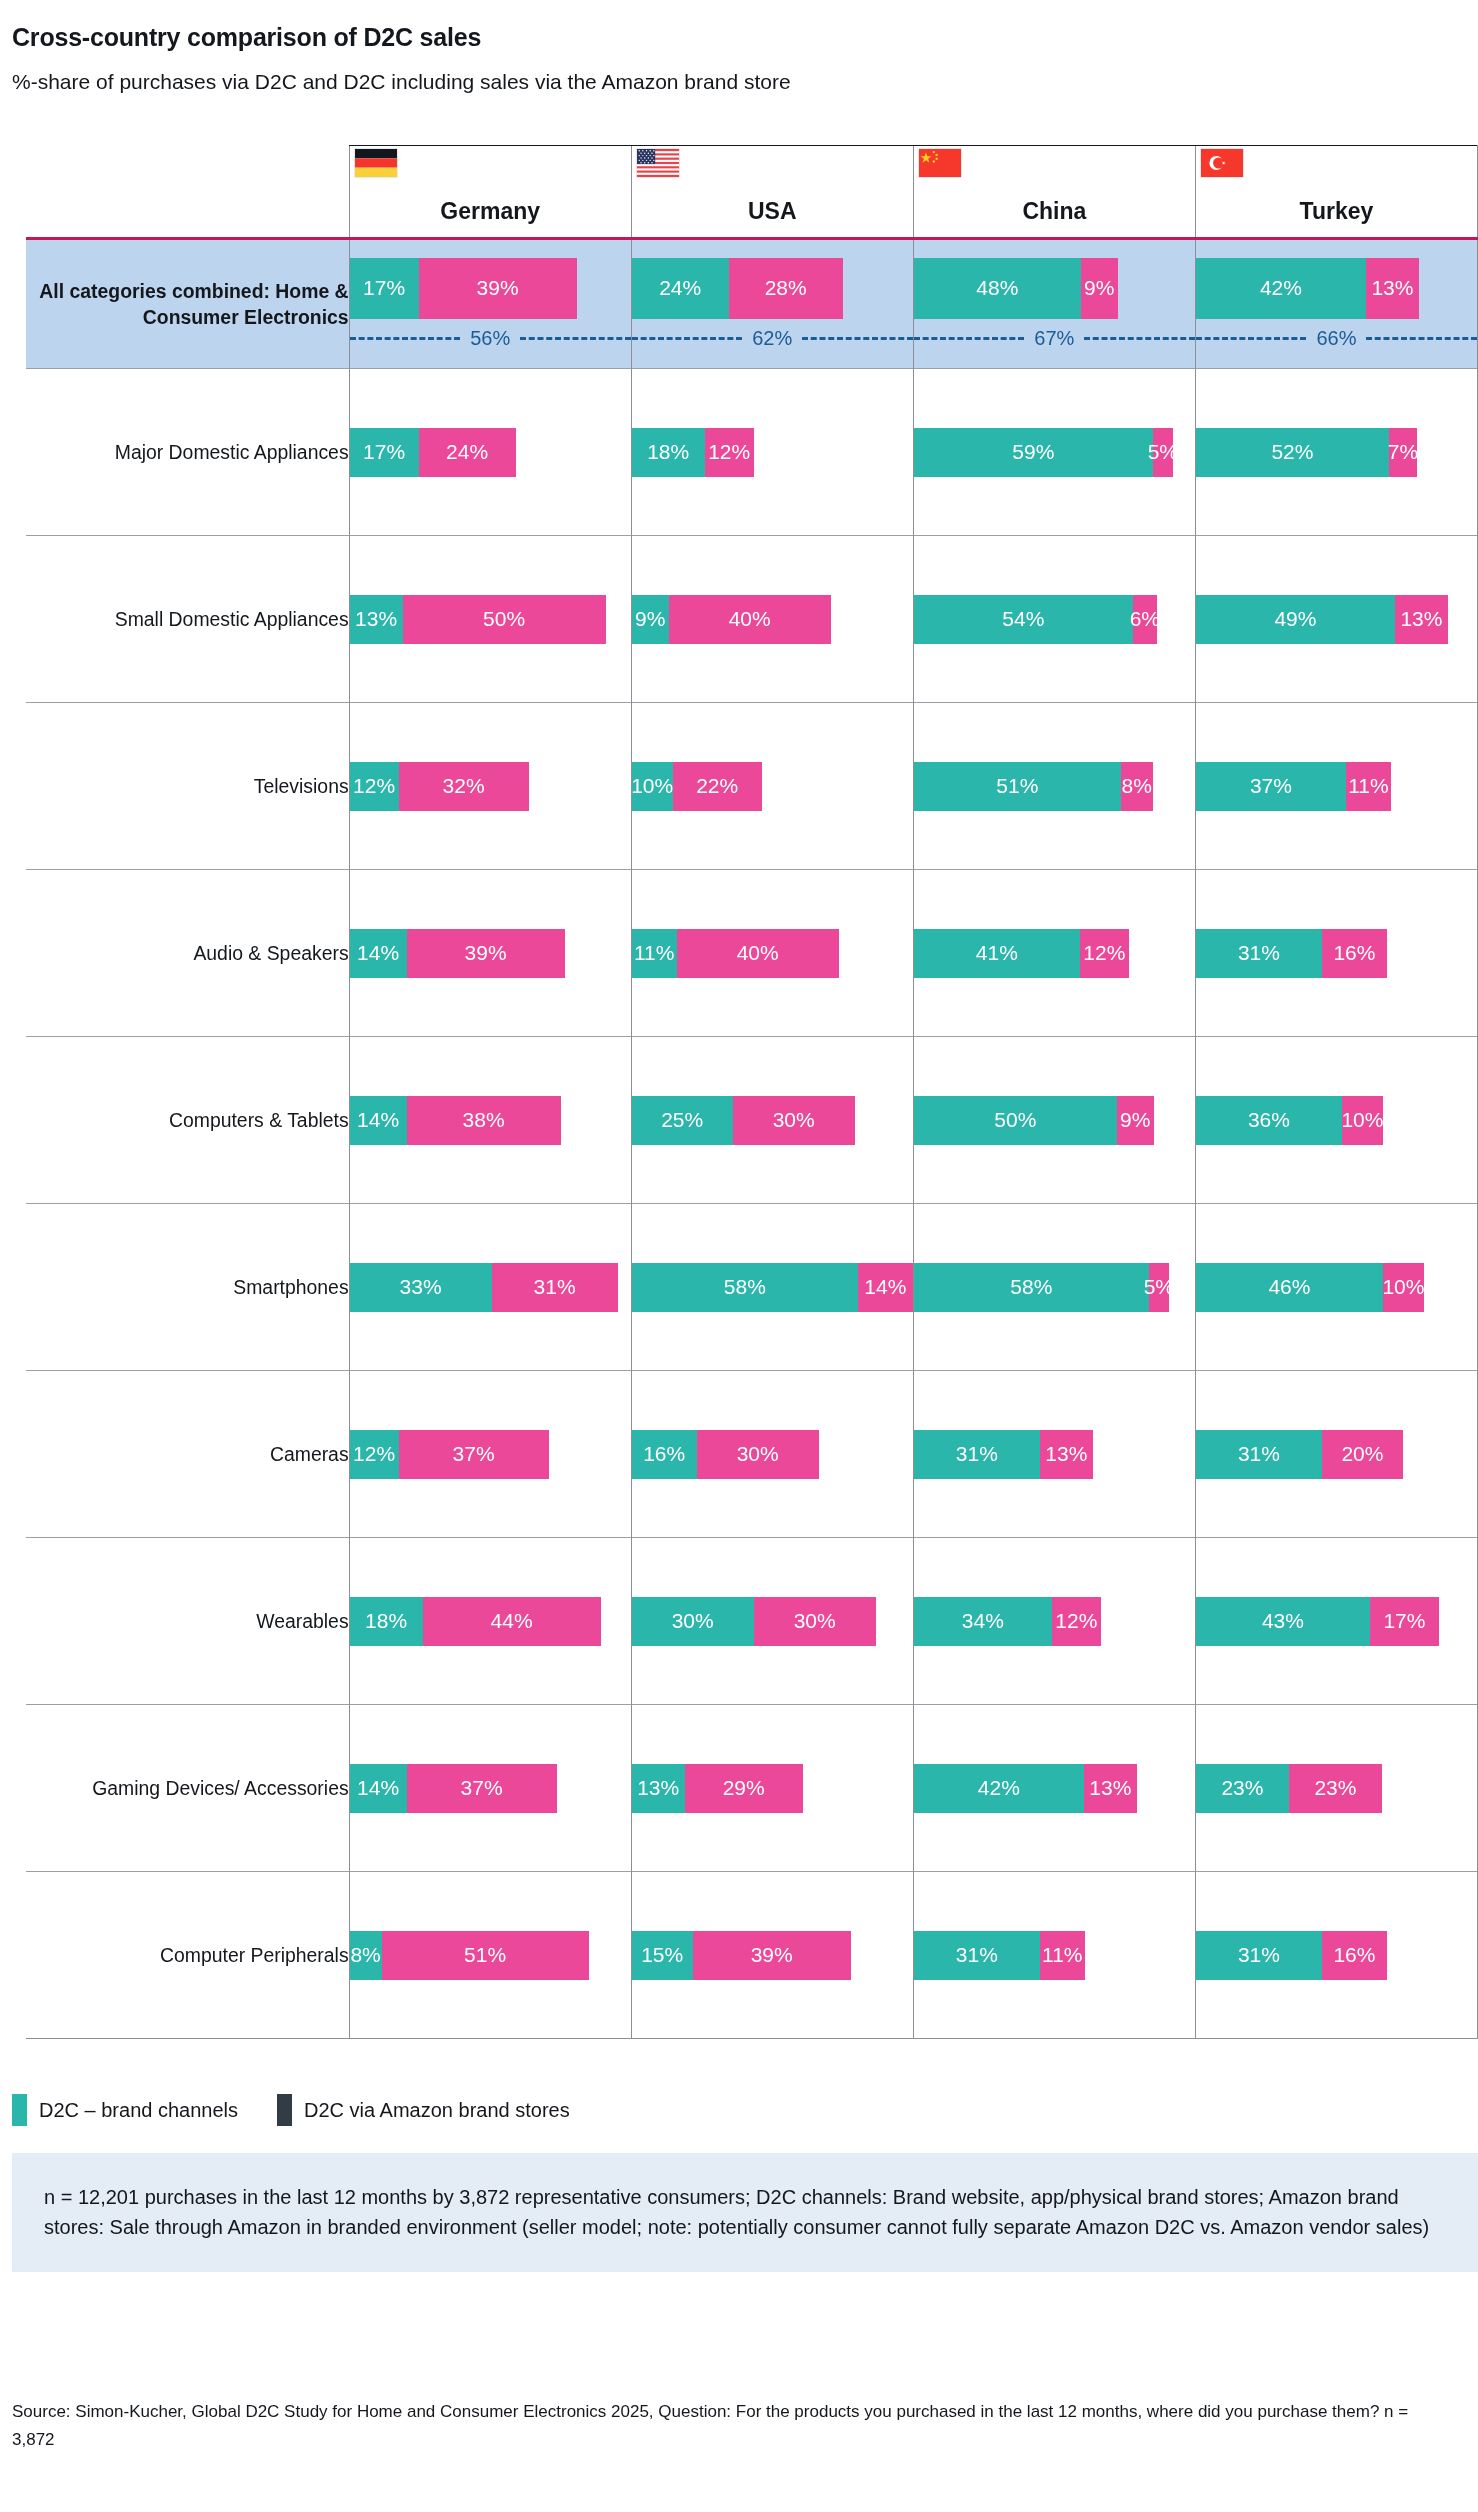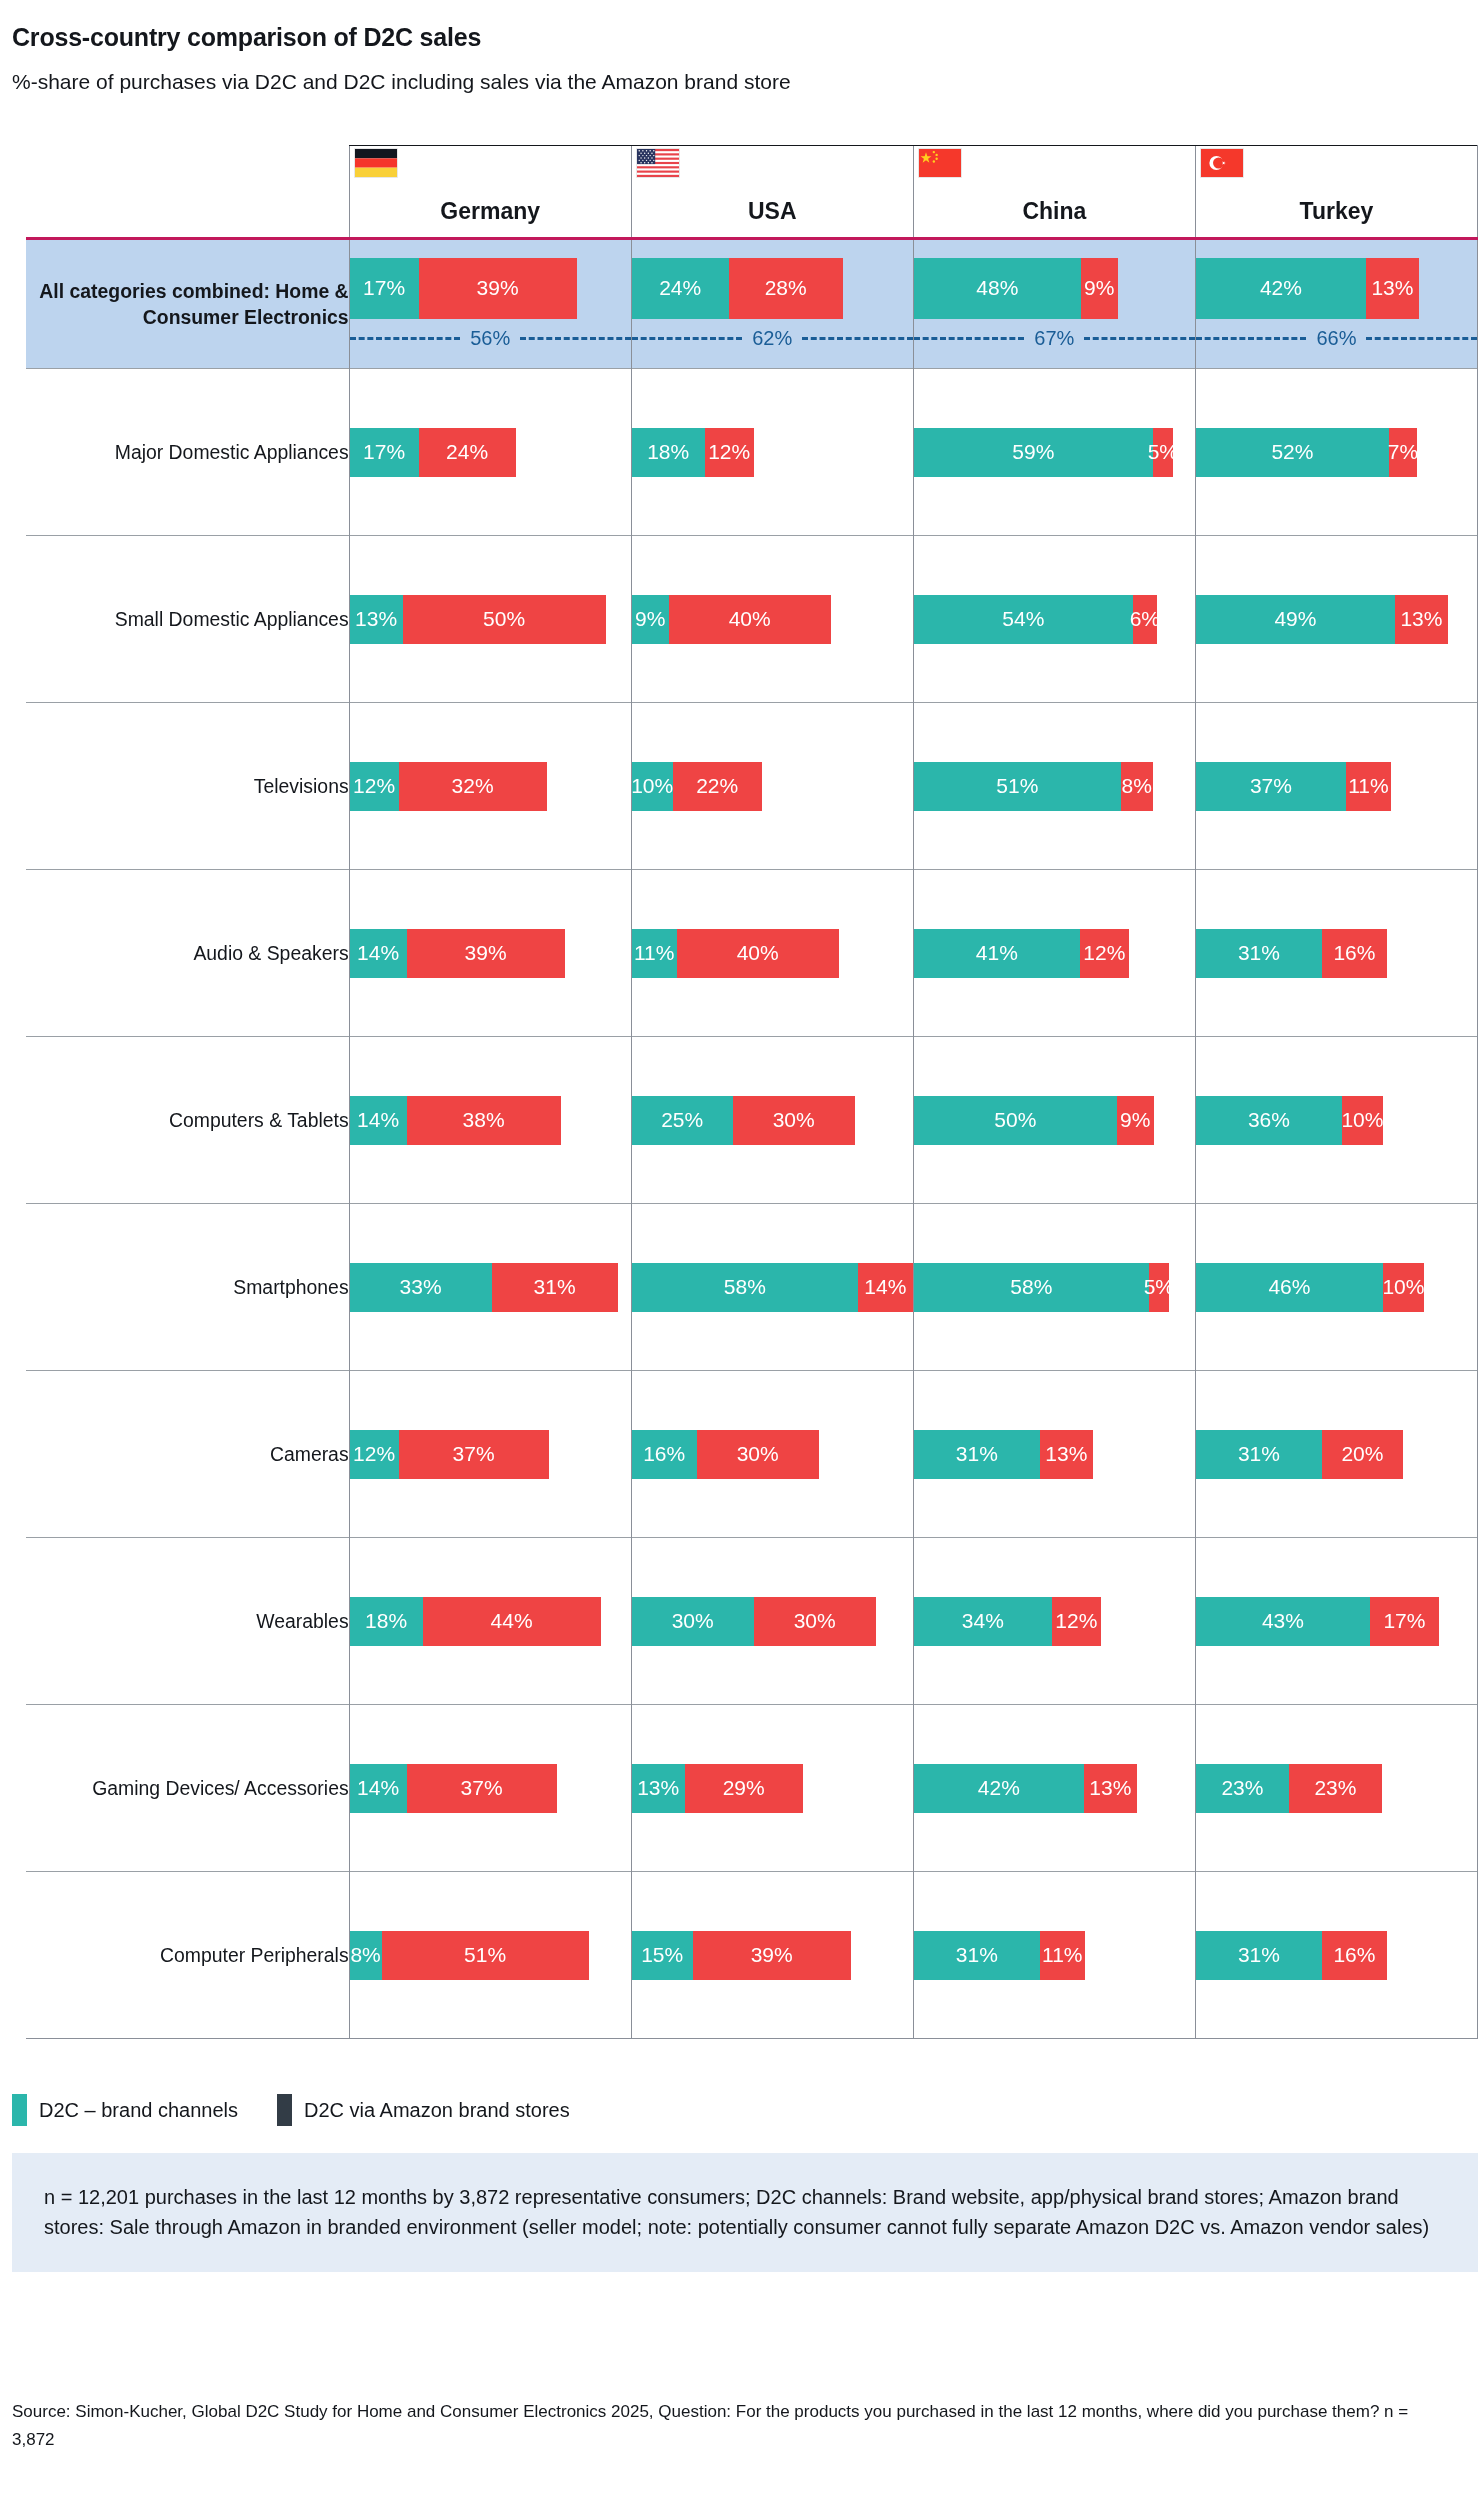--- a/index.html
+++ b/index.html
@@ -122,21 +122,21 @@
     display: flex;
     align-items: center;
     justify-content: center;
     color: #ffffff;
     font-size: 21px;
     white-space: nowrap;
     overflow: visible;
     box-sizing: border-box;
   }
   .seg-d2c { background: #2bb6ab; }
-  .seg-amz { background: #ef4444; }
+  .seg-amz { background: #ec4899; }
 
   .total-line {
     display: flex;
     align-items: center;
     margin-top: 8.5px;
     color: #1a5d96;
     font-size: 20px;
   }
   .dashrule {
     flex: 1 1 auto;
@@ -388,21 +388,21 @@
             <div class="seg seg-d2c" style="width: 199px;">49%</div>
             <div class="seg seg-amz" style="width: 53px;">13%</div>
           </div>
         </td>
       </tr>
       <tr class="data-row">
         <td class="cell-label">Televisions</td>
         <td class="barcell">
           <div class="bar-wrap">
             <div class="seg seg-d2c" style="width: 49px;">12%</div>
-            <div class="seg seg-amz" style="width: 148px;">32%</div>
+            <div class="seg seg-amz" style="width: 130px;">32%</div>
           </div>
         </td>
         <td class="barcell">
           <div class="bar-wrap">
             <div class="seg seg-d2c" style="width: 41px;">10%</div>
             <div class="seg seg-amz" style="width: 89px;">22%</div>
           </div>
         </td>
         <td class="barcell">
           <div class="bar-wrap">

